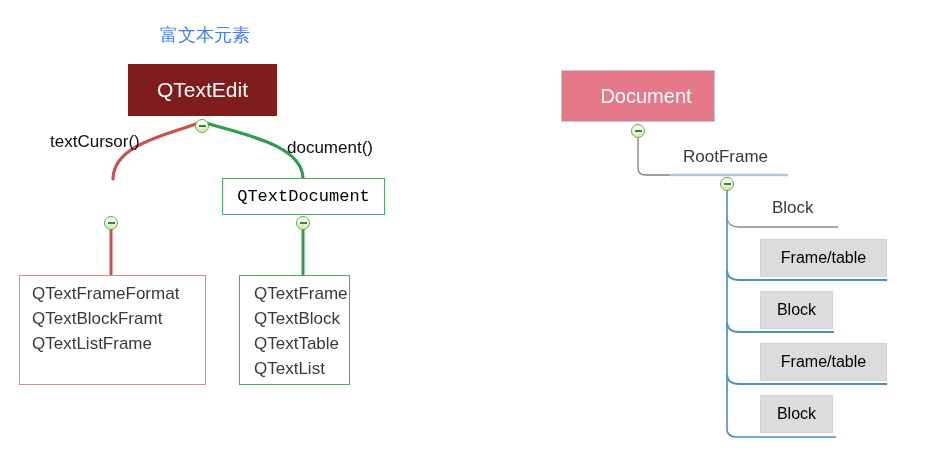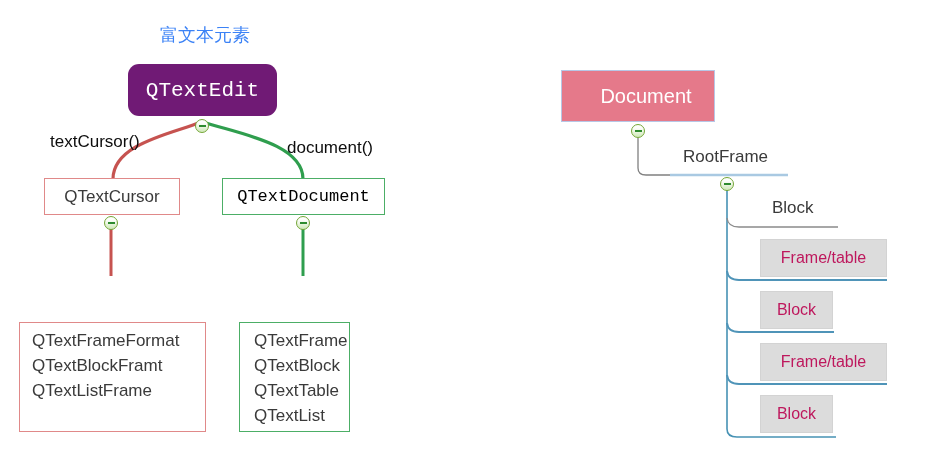--- a/index.html
+++ b/index.html
@@ -7,44 +7,44 @@
     position:relative; width:931px; height:450px; background:#ffffff;
     font-family:"Liberation Sans","DejaVu Sans",sans-serif; overflow:hidden;
   }
   #wires { position:absolute; left:0; top:0; width:931px; height:450px; }
 
   .title { position:absolute; font-size:18px; color:#3b82f6; text-align:center; white-space:nowrap; }
 
   .node { position:absolute; box-sizing:border-box; display:flex; align-items:center;
           justify-content:center; white-space:nowrap; background:#fff; }
 
-  .root-blue { background:#701a75; color:#ffffff; font-size:21px; border-radius:11px; border:none;font-family:Liberation Mono, monospace; }
+  .root-blue { background:#7f1d1d; color:#ffffff; font-size:21px; border-radius:0; border:none; }
   .root-pink { background:#e5798a; color:#ffffff; font-size:20px; border:1px solid #b7c7e6;padding-left:16px; }
 
   .outline-red   { border:1px solid #e08989; color:#3a3a3a; font-size:17px; }
   .outline-green { border:1px solid #4cae66; color:#000000; font-size:17px;font-family:Liberation Mono, monospace; }
 
   .list-box { position:absolute; box-sizing:border-box; background:#fff; font-size:17px;
-              color:#3a3a3a; line-height:25px; padding:5px 0 0 12px; white-space:nowrap;margin-top:47px; }
+              color:#3a3a3a; line-height:25px; padding:5px 0 0 12px; white-space:nowrap; }
   .list-box.red   { border:1px solid #e08989; }
   .list-box.green { border:1px solid #4cae66; padding-left:14px; }
 
   .edge-label { position:absolute; font-size:17px; color:#0d0d0d; white-space:nowrap; }
 
   .collapse { position:absolute; width:14px; height:14px; border-radius:50%;
               border:1.5px solid #74a637; box-sizing:border-box; z-index:6;
               background:linear-gradient(180deg,#fdfefb 25%,#d5ebc0 90%);
               display:flex; align-items:center; justify-content:center; cursor:pointer; }
   .collapse .minus { width:7px; height:2px; background:#2e8b2e; }
 
   .plain-label { position:absolute; font-size:17px; color:#3a3a3a; white-space:nowrap; }
 
   .gbox { position:absolute; box-sizing:border-box; background:#dcdcdc; border:1px solid #d3d3d3;
           display:flex; align-items:center; justify-content:center;
-          font-size:16px; color:#be185d; white-space:nowrap; }
+          font-size:16px; color:#000000; white-space:nowrap; }
 </style>
 </head>
 <body>
 
 <div id="canvas">
 
   <svg id="wires" viewBox="0 0 931 450" xmlns="http://www.w3.org/2000/svg">
 
     <path d="M201,122 C175,133 113,143 113,179" fill="none" stroke="#c65350" stroke-width="3.2" stroke-linecap="round"></path>
     <path d="M203,122 C235,133 303,143 303,179" fill="none" stroke="#2f9e4e" stroke-width="3.2" stroke-linecap="round"></path>
@@ -60,21 +60,20 @@
     <path d="M727,375 Q728,384 739,384 L887,384" fill="none" stroke="#4f94b8" stroke-width="2"></path>
   </svg>
 
   <div class="title" style="left:140px; top:23px; width:130px;">富文本元素</div>
 
   <div class="node root-blue" style="left:128px; top:64px; width:149px; height:52px;">QTextEdit</div>
 
   <div class="edge-label" style="left:50px; top:132px;">textCursor()</div>
   <div class="edge-label" style="left:287px; top:138px;">document()</div>
 
-  <div class="node outline-red" style="left:44px; top:178px; width:136px; height:37px;">QTextCursor</div>
   <div class="node outline-green" style="left:222px; top:178px; width:163px; height:37px;">QTextDocument</div>
 
   <div class="list-box red" style="left:19px; top:275px; width:187px; height:110px;">
     <div>QTextFrameFormat</div>
     <div>QTextBlockFramt</div>
     <div>QTextListFrame</div>
   </div>
 
   <div class="list-box green" style="left:239px; top:275px; width:111px; height:110px;">
     <div>QTextFrame</div>

